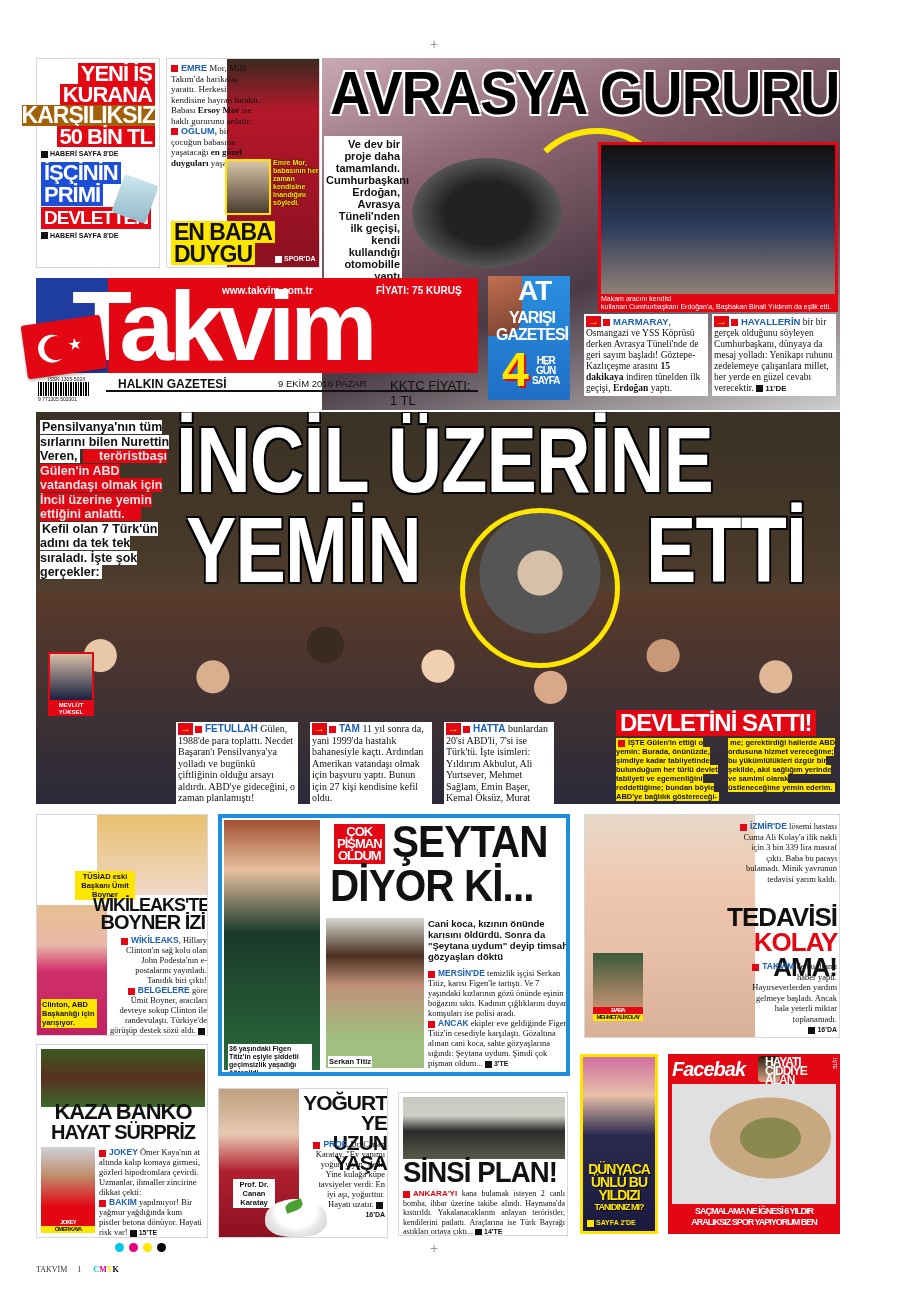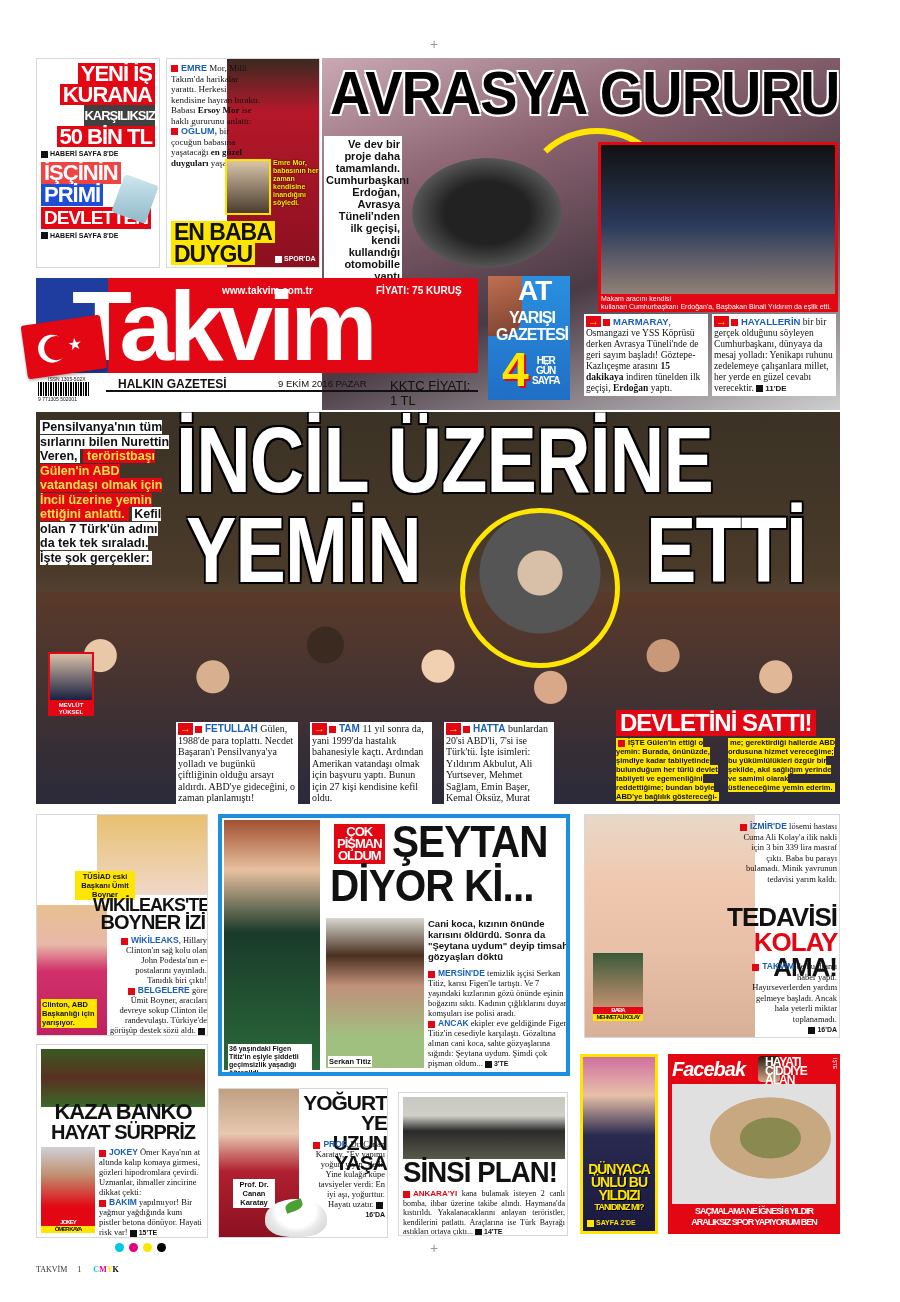--- a/index.html
+++ b/index.html
@@ -10,44 +10,44 @@
   .sans { font-family: "Liberation Sans", sans-serif; }
   .kicker { color: #1a5fb4; font-family: "Liberation Sans", sans-serif; font-weight: bold; }
   .sq { display:inline-block; width:7px; height:7px; background:#e30613; margin-right:3px; vertical-align: middle; }
   .bsq { display:inline-block; width:7px; height:7px; background:#111; margin-right:2px; vertical-align: middle; }
   .arrow { display:inline-block; background:#e30613; color:#ffd400; font-weight:bold; font-size:11px; padding:0 2px; margin-right:2px; font-family:"Liberation Sans",sans-serif; }
   .crop { color:#999; font-family:"Liberation Sans",sans-serif; font-size:14px; }
   .box { border: 1px solid #d8d8d8; }
   .photo { background: linear-gradient(135deg,#6a4a3a,#2d2222); }
   .white-on-dark { color:#fff; text-shadow: 0 0 3px #000, 2px 2px 0 #000, -2px -2px 0 #000, 2px -2px 0 #000, -2px 2px 0 #000; }
   .hl-white { background:#fff; padding:0 2px; }
-  .hl-red { background:#e30613; color:#fde047; padding:0 4px; }
+  .hl-red { background:#e30613; color:#e5e5e5; padding:0 16px; }
   .hl-yellow { background:#ffe600; padding:0 2px; }
 </style>
 </head>
 <body>
 
 <div class="abs crop" style="left:430px;top:36px;">+</div>
 <div class="abs crop" style="left:430px;top:1240px;">+</div>
 
 <div class="abs box" style="left:36px;top:58px;width:124px;height:210px;background:#fff;">
   <div class="abs" style="left:4px;top:4px;width:114px;">
     <div class="cond" style="font-size:22px;line-height:21px;text-align:right;">
       <div style="background:#e30613;color:#fff;display:inline-block;padding:0 3px;float:right;">YENİ İŞ</div>
         <div style="clear:both"></div>
       <div style="background:#e30613;color:#fff;display:inline-block;padding:0 3px;float:right;">KURANA</div>
         <div style="clear:both"></div>
-      <div style="background:#404040;color:#fff;display:inline-block;padding:0 0;float:right;font-size:13px;">KARŞILIKSIZ</div>
+      <div style="background:#a16207;color:#fff;display:inline-block;padding:0 0;float:right;font-size:23px;">KARŞILIKSIZ</div>
         <div style="clear:both"></div>
       <div style="background:#e30613;color:#fff;display:inline-block;padding:0 3px;float:right;">50 BİN TL</div>
         <div style="clear:both"></div>
     </div>
     <div class="sans" style="font-size:7px;font-weight:bold;margin-top:3px;"><span class="bsq"></span><span>HABERİ SAYFA 8'DE</span></div>
     <div class="cond" style="font-size:22px;line-height:22px;margin-top:4px;">
-      <div style="background:#ef4444;color:#fff;display:inline-block;padding:0 3px;">İŞÇİNİN</div><br>
+      <div style="background:#1d4ed8;color:#fff;display:inline-block;padding:0 3px;">İŞÇİNİN</div><br>
       <div style="background:#1d4ed8;color:#fff;display:inline-block;padding:0 3px;">PRİMİ</div><br>
       <div style="background:#e30613;color:#fff;display:inline-block;padding:0 3px;font-size:19px;">DEVLETTEN</div>
     </div>
     <div class="sans" style="font-size:7px;font-weight:bold;margin-top:3px;"><span class="bsq"></span><span>HABERİ SAYFA 8'DE</span></div>
   </div>
   <div class="abs" style="left:80px;top:120px;width:36px;height:40px;background:linear-gradient(160deg,#cfe8ef,#8fb8c8);transform:rotate(20deg);border-radius:3px;"></div>
 </div>
 
 <div class="abs box" style="left:166px;top:58px;width:154px;height:210px;background:#fff;overflow:hidden;">
   <div class="abs photo" style="left:60px;top:0;width:100px;height:210px;background:linear-gradient(180deg,#3a2a20 0%,#b5182a 25%,#8a1020 100%);"></div>

